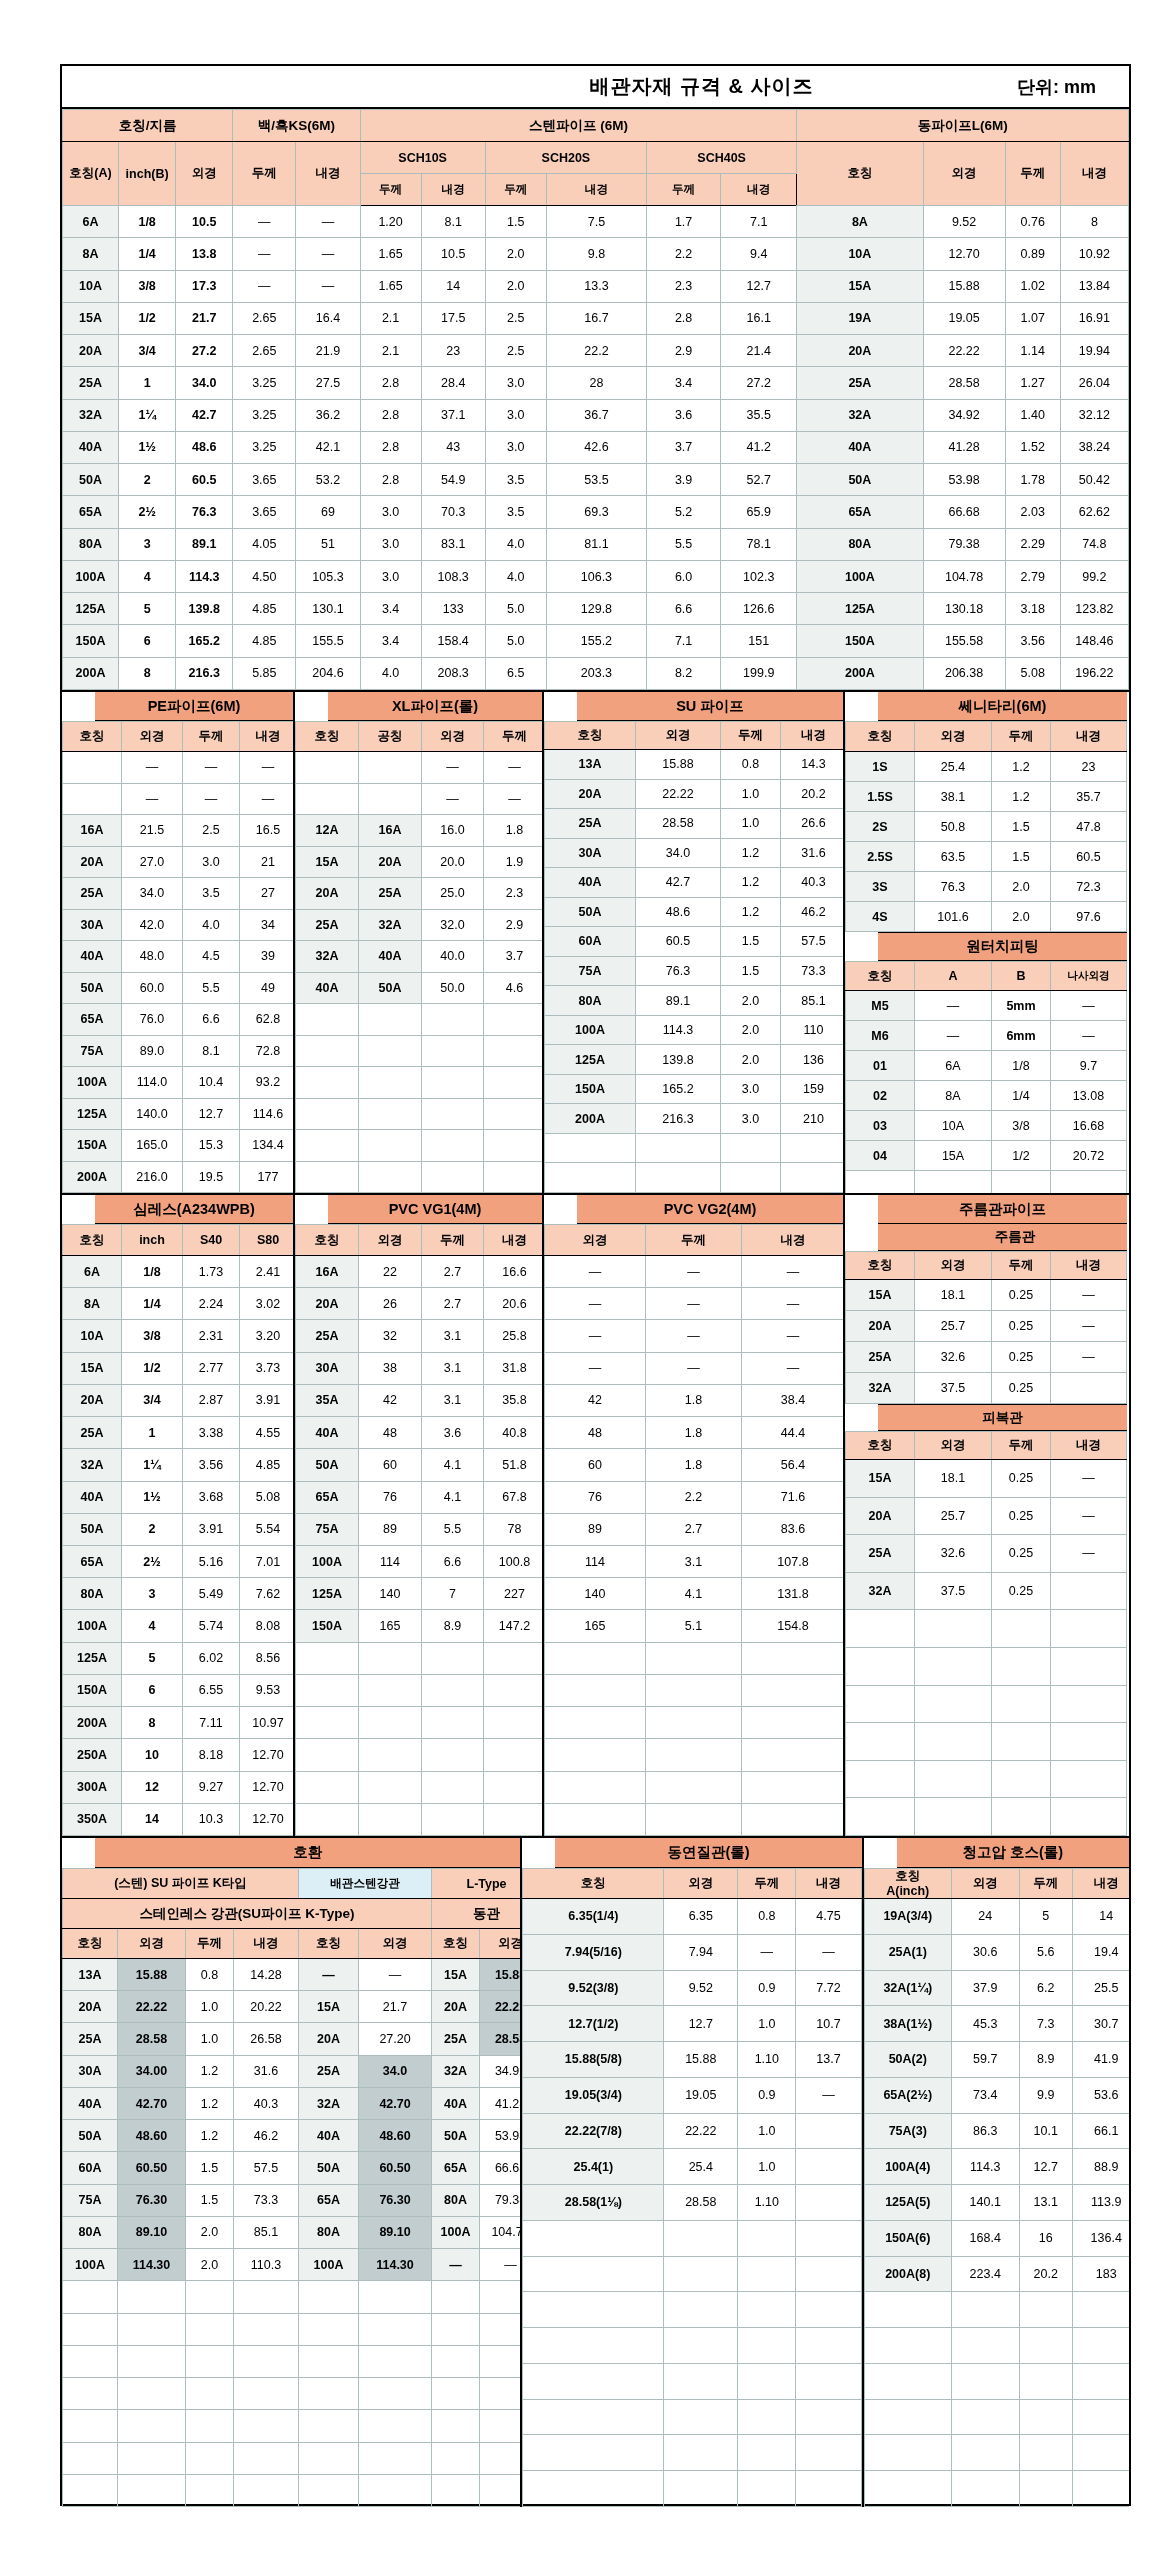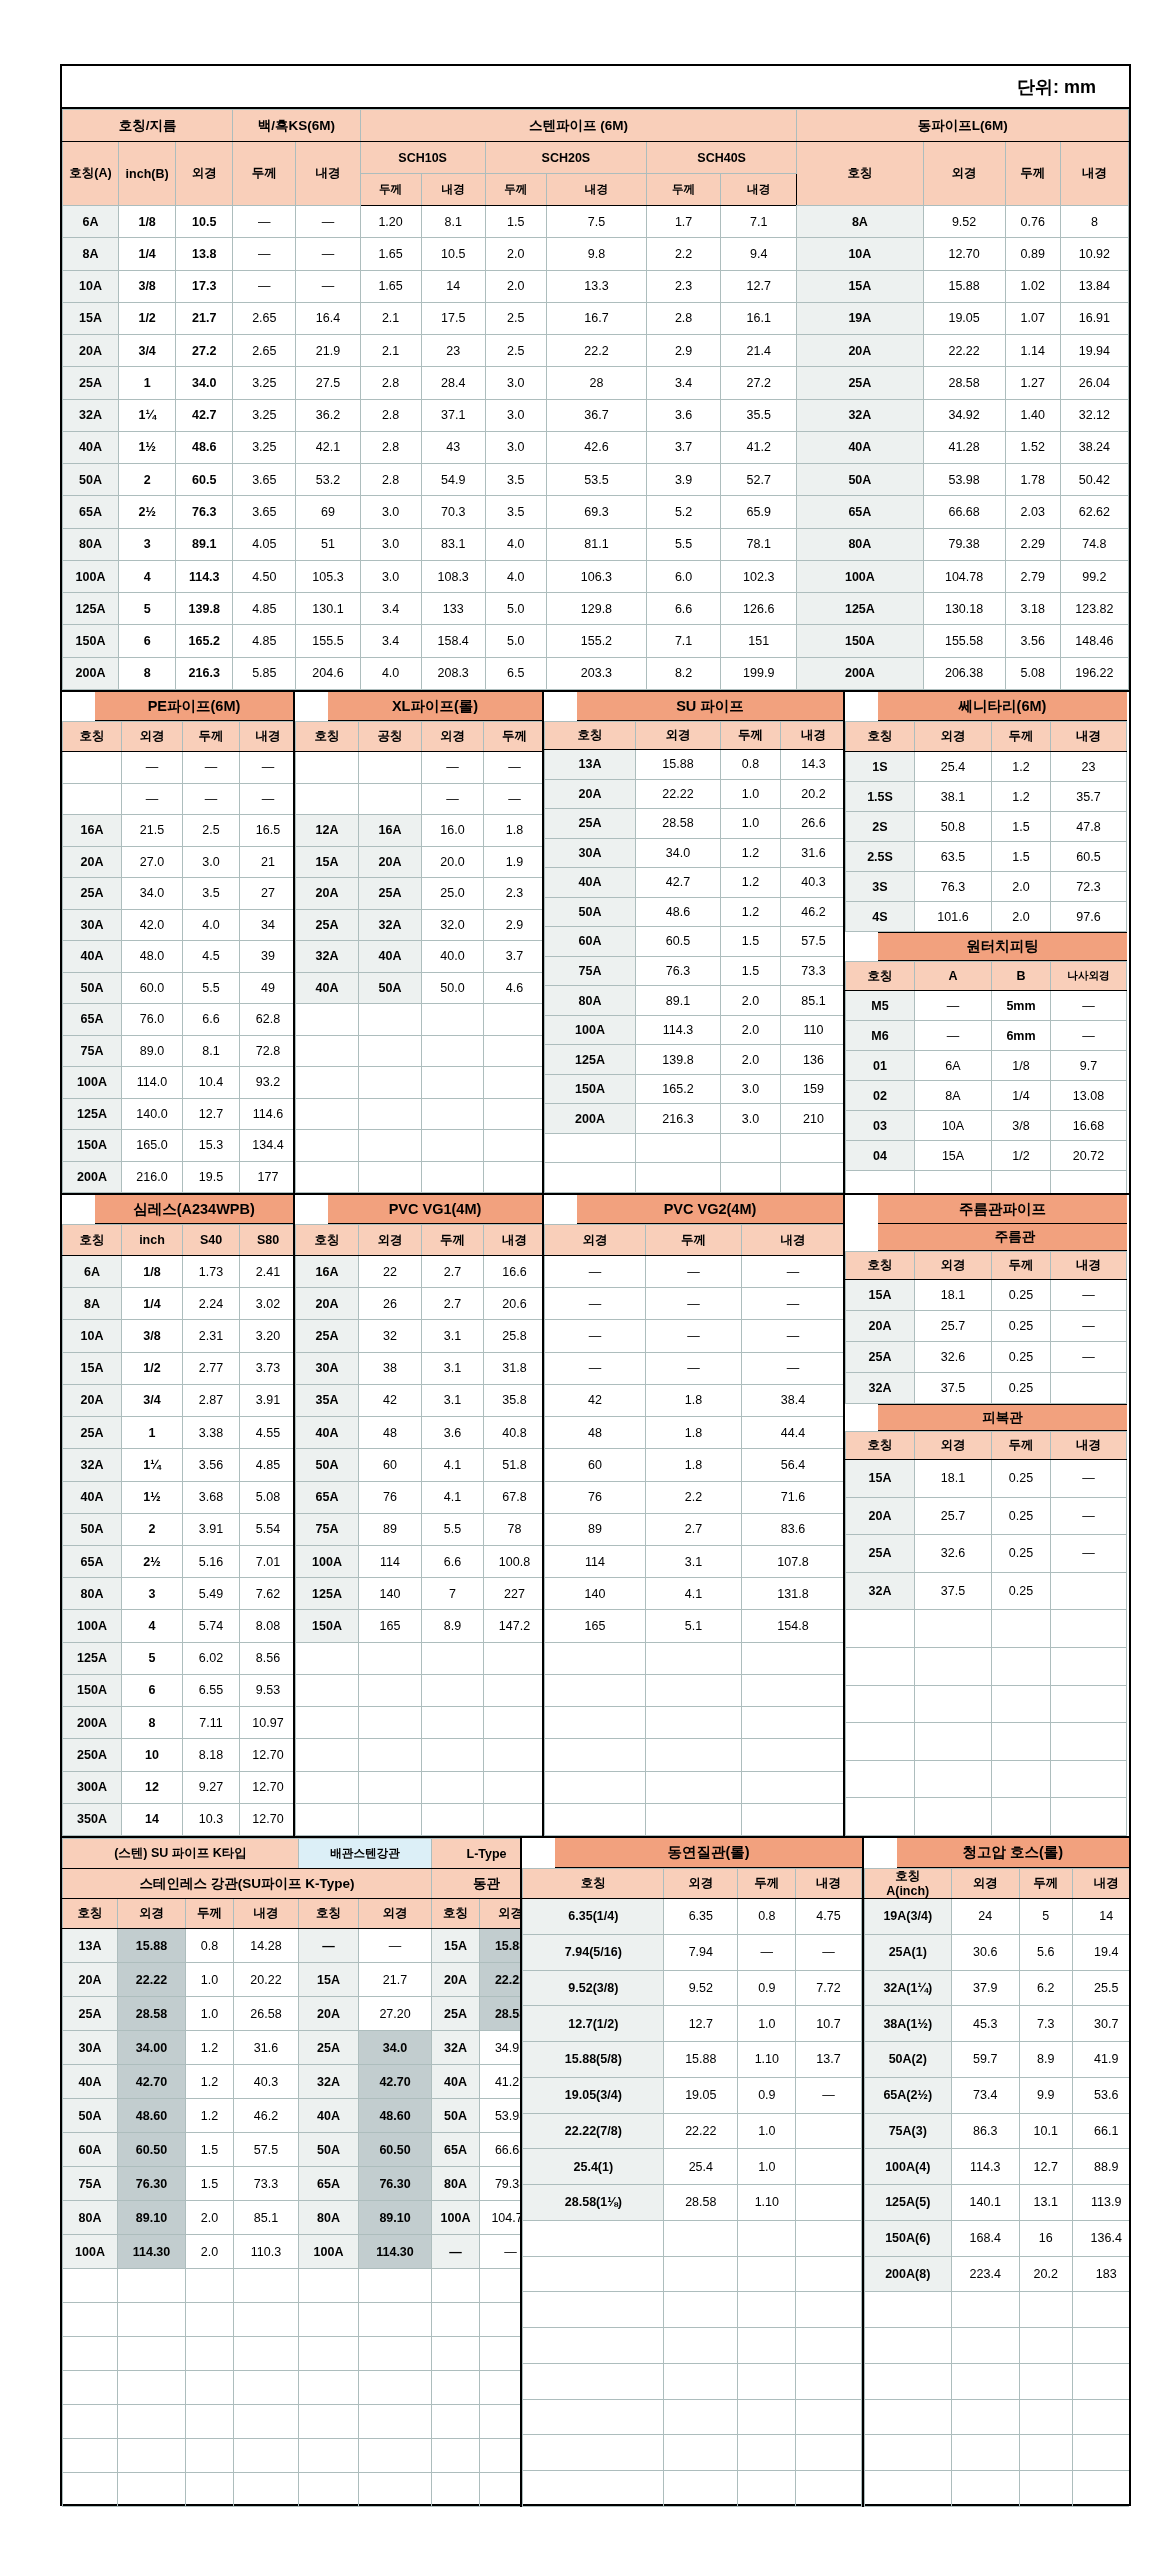--- a/index.html
+++ b/index.html
@@ -37,20 +37,21 @@
   tr.stretch{height:auto;}
   #band1 table.grid thead tr.schsub th{font-size:11.6px;}
   .two-line div{line-height:1.15;}
 </style>
 </head>
 <body>
 
 <div id="sheet">
 
   <div id="titlerow">
+    <div id="main-title">배관자재 규격 &amp; 사이즈</div>
     <div id="unit-label">단위: mm</div>
   </div>
 
   <div class="band" id="band1" style="height:583px">
     <div class="sec" style="width:100%;border-right:none;">
       <div class="tbl-wrap">
         <table class="grid" style="--rh:32px">
           <colgroup>
             <col style="width:56px">
               <col style="width:57px">
@@ -1312,20 +1313,21 @@
                 <td></td>
               </tr>
             </tbody>
         </table>
       </div>
     </div>
   </div>
 
   <div class="band" id="band4" style="height:671px">
     <div class="sec" style="width:479px">
+      <div class="sec-title" style="height:30px">호환</div>
       <div class="tbl-wrap">
         <table class="grid" style="--rh:30px">
           <colgroup>
             <col style="width:55px">
               <col style="width:68px">
               <col style="width:48px">
               <col style="width:65px">
             <col style="width:60px">
               <col style="width:73px">
             <col style="width:48px">

